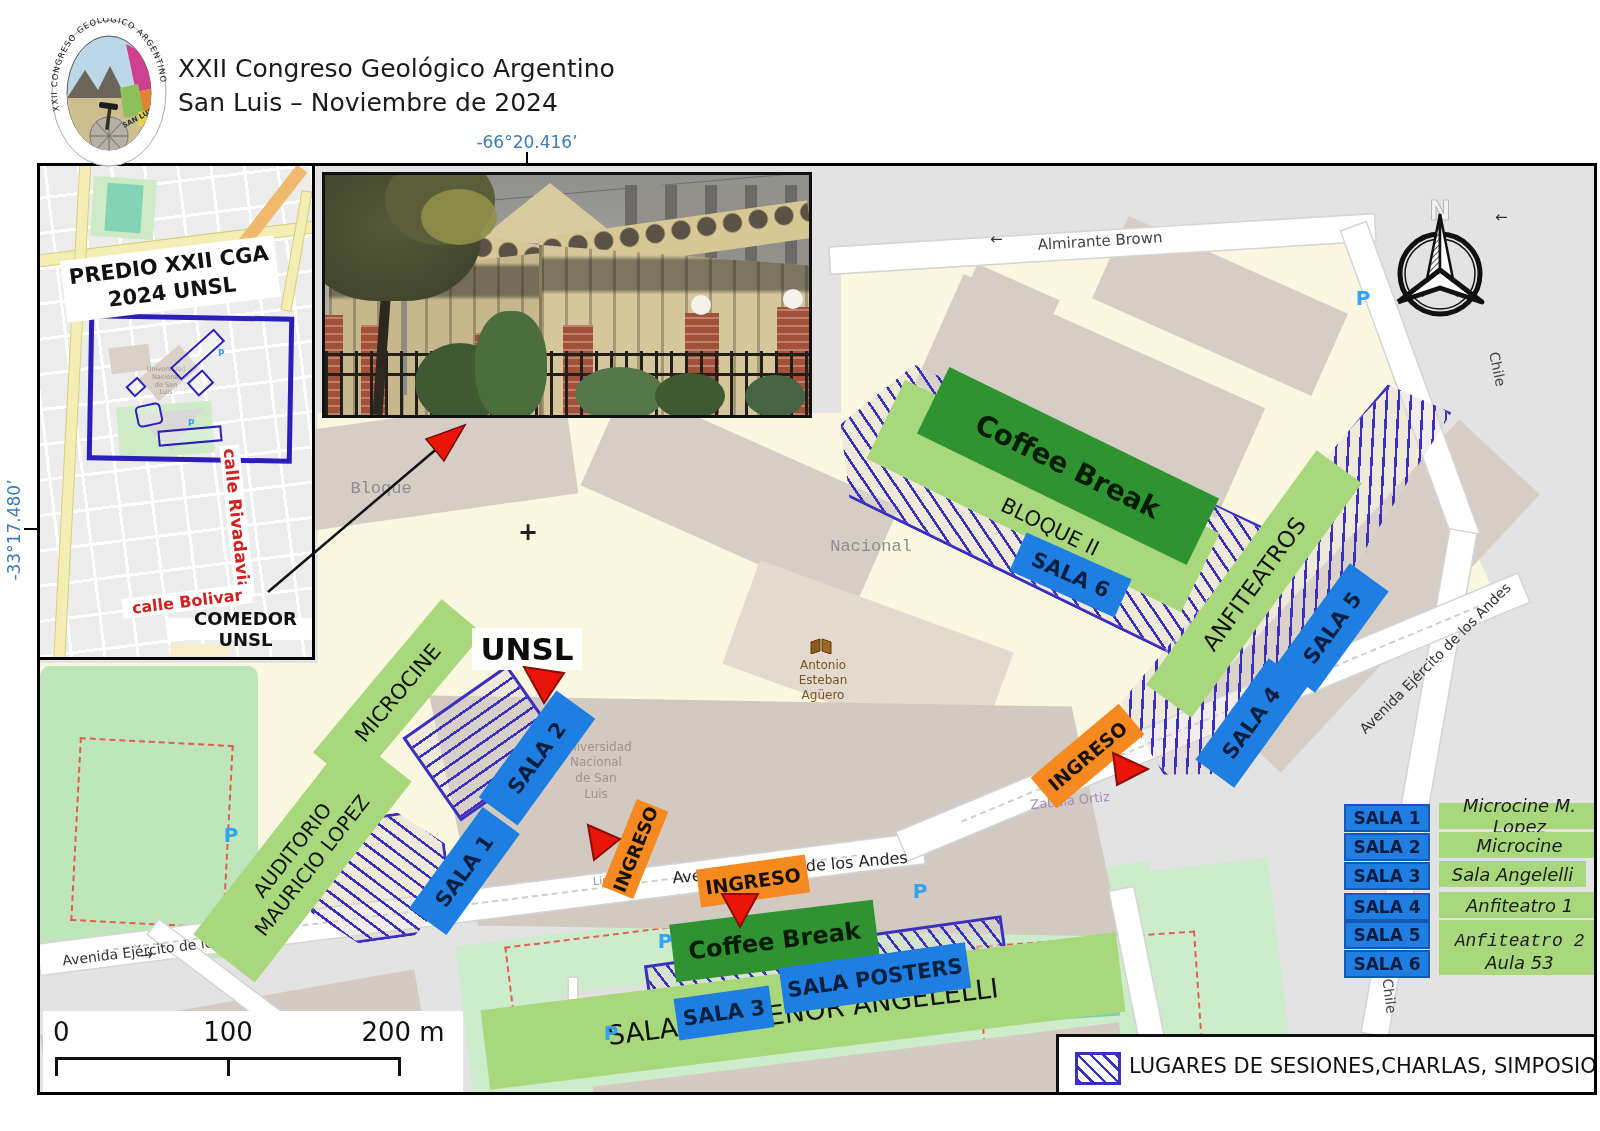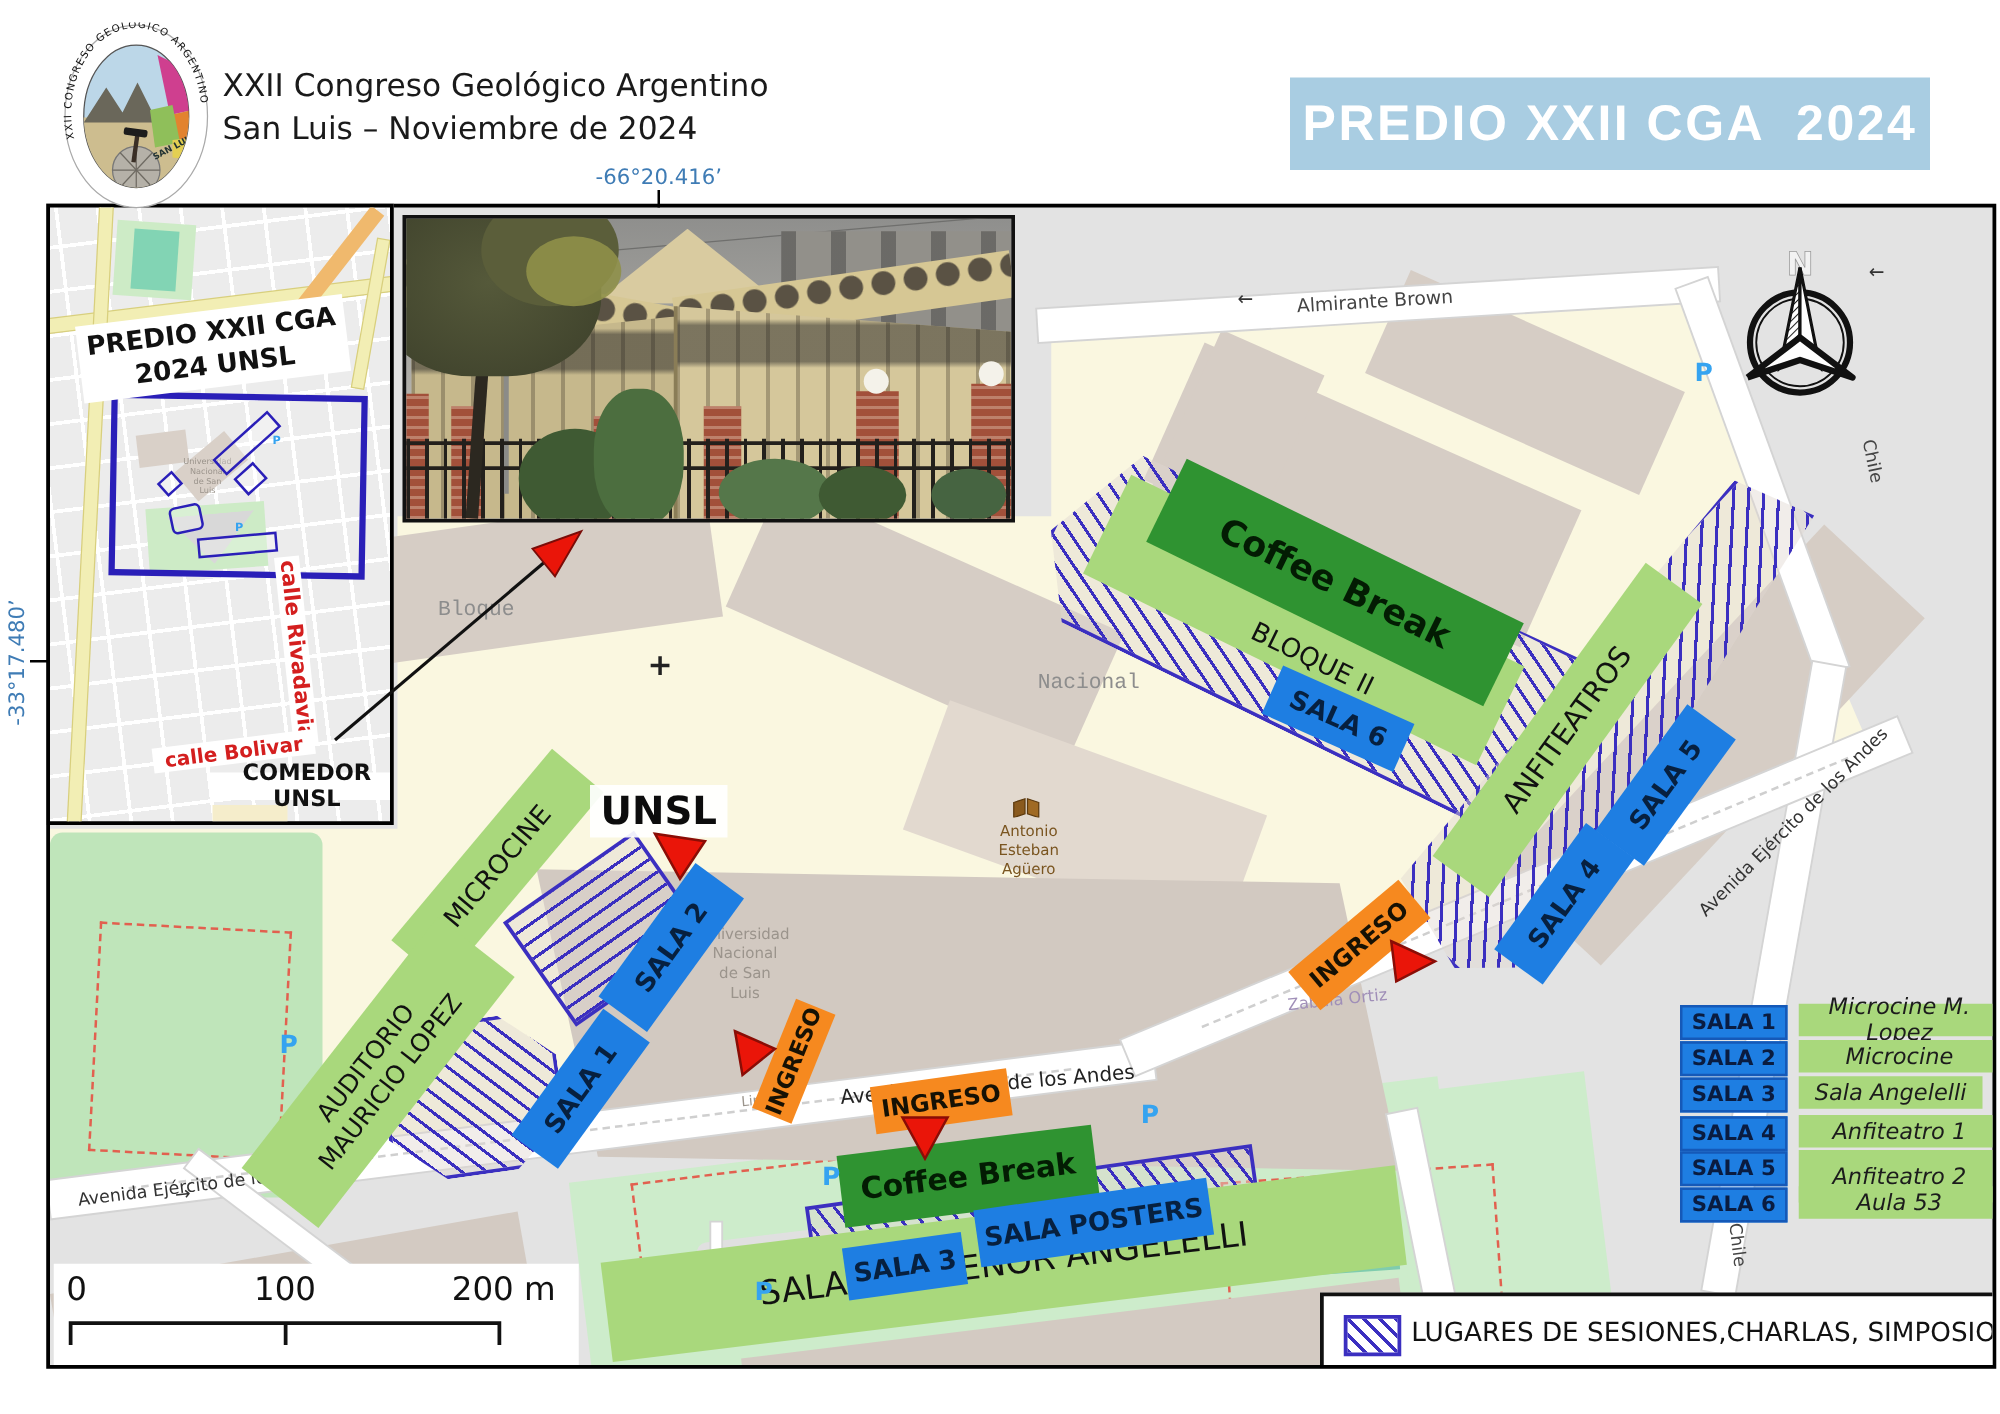--- a/index.html
+++ b/index.html
@@ -262,21 +262,21 @@
       </div>
     <div class="abs cen lg-blue" style="left:1304px;top:727px;width:82px;height:24px;">
         <span>SALA 4</span>
       </div>
     <div class="abs cen lg-green" style="left:1399px;top:726px;width:161px;height:26px;">
         <span>Anfiteatro 1</span>
       </div>
     <div class="abs cen lg-blue" style="left:1304px;top:755px;width:82px;height:24px;">
         <span>SALA 5</span>
       </div>
-    <div class="abs cen lg-green" style="left:1399px;top:754px;width:161px;height:42px;">
+    <div class="abs cen lg-green" style="left:1399px;top:754px;width:161px;height:42px;font-family:Liberation Mono, monospace;">
         <span>Anfiteatro 2</span>
       </div>
     <div class="abs cen lg-blue" style="left:1304px;top:784px;width:82px;height:24px;">
         <span>SALA 6</span>
       </div>
     <div class="abs cen lg-green" style="left:1399px;top:783px;width:161px;height:26px;">
         <span>Aula 53</span>
       </div>
 
     <div id="scalebox" class="abs">
@@ -407,22 +407,19 @@
       <text x="74" y="110" font-size="7" font-weight="bold" fill="#233" transform="rotate(-28 74 110)">SAN LUIS 2024</text>
     </g>
     <text font-size="8.2" fill="#111" letter-spacing="1">
       <textPath href="#arcTop" startOffset="1%">XXII CONGRESO GEOLÓGICO ARGENTINO</textPath>
     </text>
   </svg>
   <div class="abs" style="left:178px;top:52px;z-index:7;font-size:25px;line-height:1.35;color:#1a1a1a;">
     <div>XXII Congreso Geológico Argentino</div>
     <div>San Luis – Noviembre de 2024</div>
   </div>
-  <div id="banner" class="abs cen" style="z-index:7;">
-    <span style="white-space:pre;">PREDIO XXII CGA  2024</span>
-  </div>
 
   <div class="abs cen coord" style="left:452px;top:132px;width:150px;height:20px;z-index:7;">-66°20.416’</div>
   <div class="abs" style="left:526px;top:152px;width:2px;height:14px;background:#000;z-index:7;"></div>
   <div class="abs cen coord" style="left:-46px;top:520px;width:120px;height:20px;transform:rotate(-90deg);z-index:7;">-33°17.480’</div>
   <div class="abs" style="left:24px;top:528px;width:14px;height:2px;background:#000;z-index:7;"></div>
 
 </div>
 
 </body></html>

